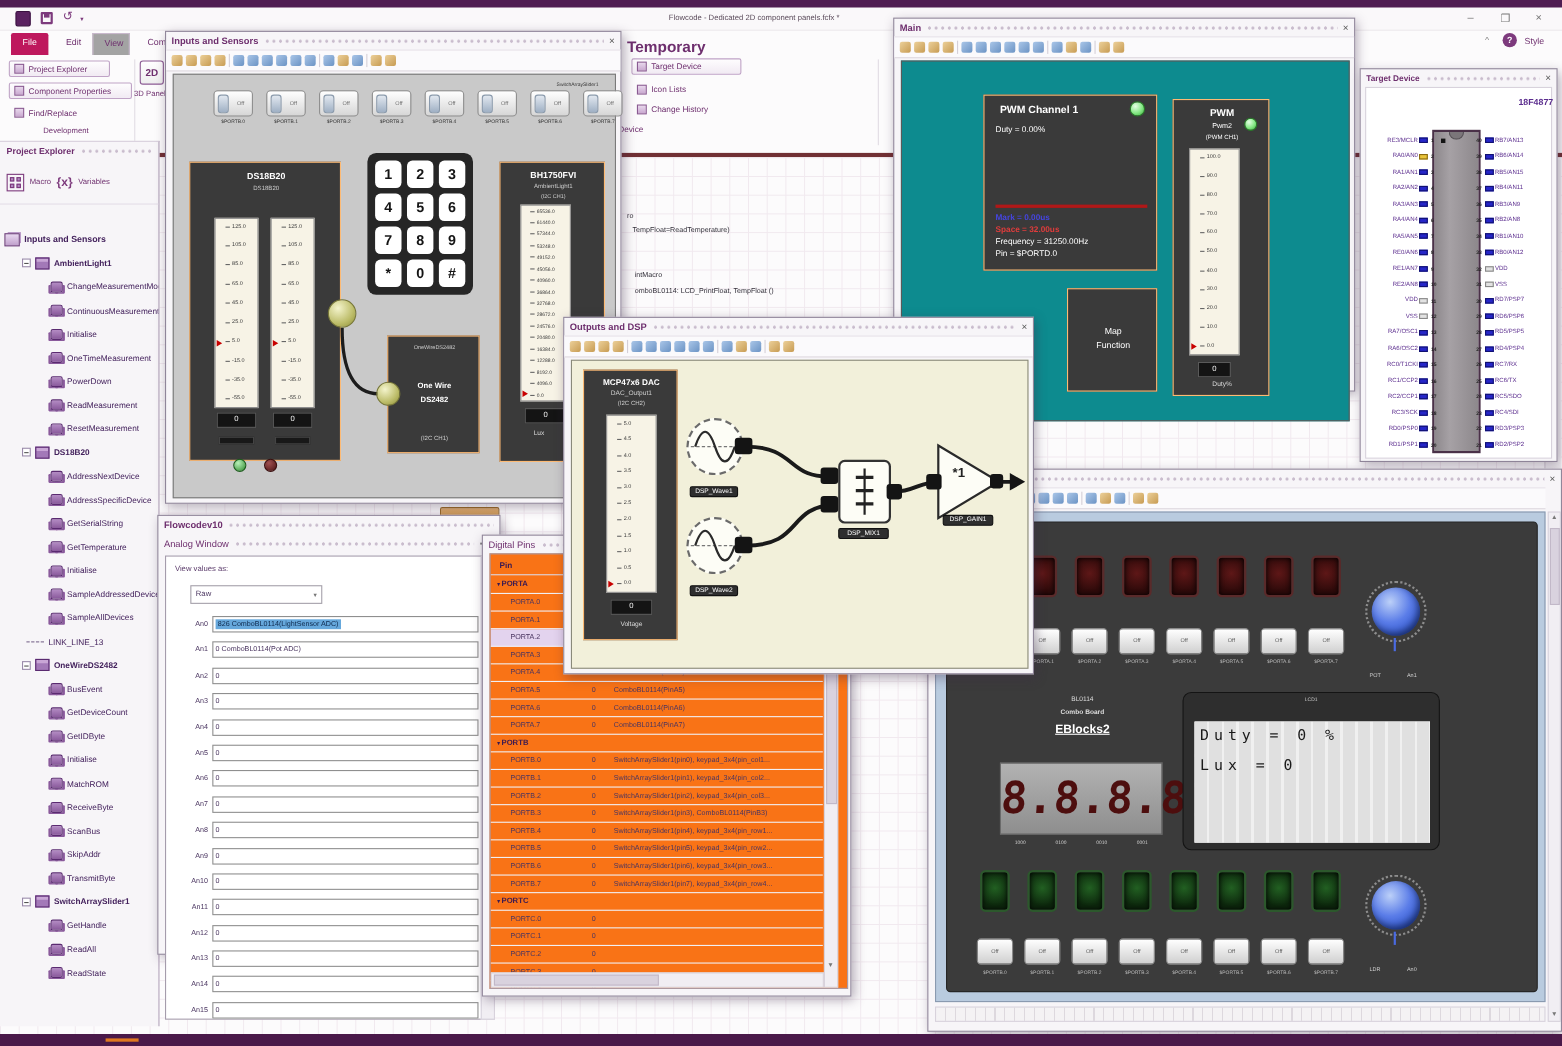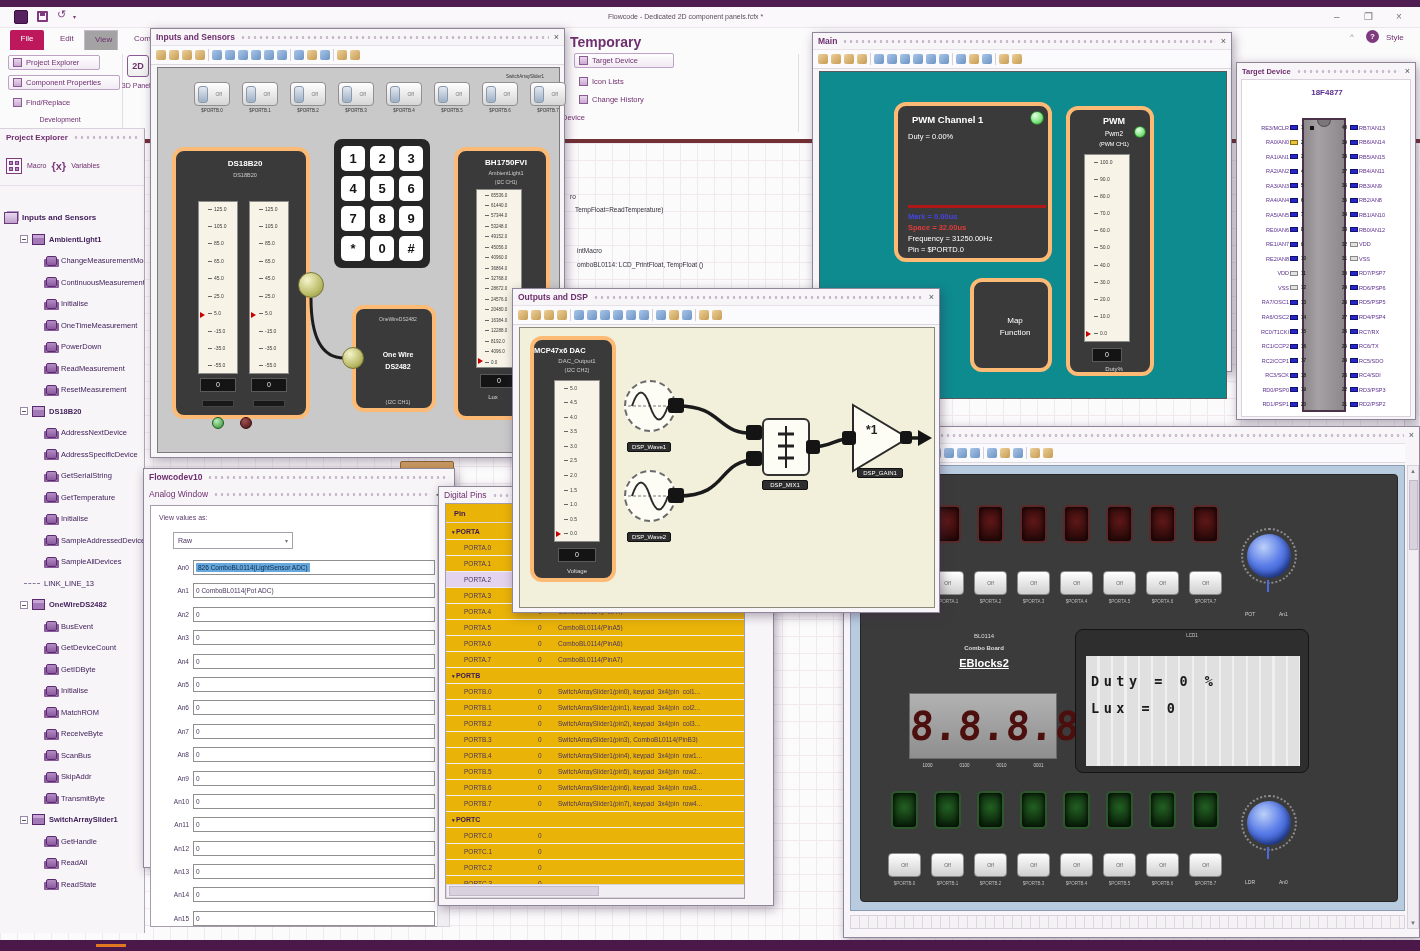--- a/index.html
+++ b/index.html
@@ -37,21 +37,21 @@
   .win{position:absolute;background:#f7f5f8;border:1px solid #90869a;box-shadow:2px 3px 10px rgba(60,40,70,.4)}
   .wt{position:absolute;left:0;top:0;right:0;height:16px;display:flex;align-items:center;gap:5px;padding:0 5px}
   .wt .t{color:#6e2f6e;font-size:8.5px;font-weight:bold;white-space:nowrap}
   .squig{flex:1;height:5px;background:radial-gradient(circle 1.3px at 3px 2.5px,#c9bccd 1.2px,transparent 1.6px);background-size:6px 5px;background-repeat:repeat-x}
   .xb{color:#555;font-size:9px;line-height:9px}
   .tbar{position:absolute;height:20px;display:flex;align-items:center;gap:3px;padding:0 5px;border-top:1px solid #e6e2e8;border-bottom:1px solid #ddd8de;background:#fbfafc;left:0;right:0}
   .tbar i{width:10px;height:10px;border-radius:2px;background:linear-gradient(135deg,#aac6e8,#6b93c4)}
   .tbar i:nth-of-type(-n+4),.tbar i:nth-of-type(14),.tbar i:nth-of-type(17),.tbar i:nth-of-type(18){background:linear-gradient(135deg,#ecd09a,#c79b52)}
   .tbar i:nth-of-type(5),.tbar i:nth-of-type(12),.tbar i:nth-of-type(16){width:1px;height:12px;background:#d4cfd8;border-radius:0}
   
-  .dkpanel{position:absolute;background:#3a3a3a;border:4px solid #fdba74;border-radius:12px;color:#fff}
+  .dkpanel{position:absolute;background:#3a3a3a;border:1px solid #fdba74;border-radius:0;color:#fff}
   .gauge{position:absolute;background:#f7f3e6;border:1px solid #8d8d8d;display:flex;flex-direction:column;justify-content:space-between;padding:4px 2px 4px 9px}
   .gauge .tick{display:flex;align-items:center;gap:2px;height:6px}
   .gauge .tick i{width:4px;height:1px;background:#666;flex:none}
   .gauge .tick span{font-size:5px;color:#3a3a3a;white-space:nowrap;line-height:5px}
   .gauge .mark{position:absolute;left:1px;width:0;height:0;border-top:3px solid transparent;border-bottom:3px solid transparent;border-left:5px solid #c80000}
   .vbox{position:absolute;background:#141414;border:1px solid #5a5a5a;color:#eee;font-size:7px;text-align:center;line-height:12px}
   .cap{position:absolute;font-size:6px;color:#ddd;text-align:center}
   .gled{position:absolute;border-radius:50%;background:radial-gradient(circle at 35% 30%,#e4ffe4,#84e884 55%,#3aa83a);border:1px solid #2a7a2a}
   .swcol{display:flex;flex-direction:column;align-items:center;width:36px}
   .sw{width:36px;height:24px;background:linear-gradient(#fff,#d6d6d6);border:1px solid #909090;border-radius:4px;position:relative}
@@ -131,21 +131,21 @@
   .knob .ring{position:absolute;inset:0;border-radius:50%;border:2px dotted #8d8d8d}
   .knob .capk{position:absolute;inset:6px;border-radius:50%;background:radial-gradient(circle at 38% 30%,#bcd0f8,#5b7de8 45%,#2f55cc 80%,#2343a8);box-shadow:inset -2px -3px 6px rgba(0,0,0,.45)}
   .knob .ptr{position:absolute;left:26px;bottom:-8px;width:2px;height:12px;background:#4a6ae0}
   .klab{position:absolute;font-size:5px;color:#cfcfcf}
   .sseg{position:absolute;background:linear-gradient(#b2b2b2,#8e8e8e);border:1px solid #6a6a6a;display:flex;align-items:center;justify-content:space-around}
   .dig{font-family:"DejaVu Sans Mono",monospace;font-size:40px;font-weight:bold;color:#4d0e0e;transform:skewX(-4deg);line-height:40px}
   .dlrow{position:absolute;display:flex}
   .dlrow span{width:37px;text-align:center;font-size:4.5px;color:#cfcfcf}
   .lcd{position:absolute;background:#2e2e2e;border:1px solid #141414;border-radius:8px}
   .lcdhdr{position:absolute;top:3px;left:0;right:0;text-align:center;font-size:4.5px;color:#cfcfcf}
-  .lcdscr{position:absolute;background:#ededed;background-image:repeating-linear-gradient(90deg,#e0e0e0 0 11px,#f0f0f0 11px 13.5px),repeating-linear-gradient(0deg,#e2e2e2 0 24px,#f0f0f0 24px 27px);font-family:"DejaVu Sans Mono",monospace;font-weight:bold;font-size:13.5px;color:#1a1a1a;padding:12px 5px}
+  .lcdscr{position:absolute;background:#ededed;background-image:repeating-linear-gradient(90deg,#e0e0e0 0 11px,#f0f0f0 11px 13.5px),repeating-linear-gradient(0deg,#e2e2e2 0 24px,#f0f0f0 24px 27px);font-family:"DejaVu Sans Mono",monospace;font-weight:normal;font-size:13.5px;color:#1a1a1a;padding:0 5px}
   .lline{height:27px;line-height:27px;letter-spacing:4.5px;white-space:pre}
   .bstrip{left:0;top:940px;width:1420px;height:11px;background:#4a1949}
   .redline{position:absolute;background:#b01818}
   .tinytxt{position:absolute;white-space:nowrap}
 </style>
 </head>
 <body>
 
 <div id="app">
 
@@ -471,21 +471,21 @@
 
         <div class="trow macro">
 
           <i class="ti macro"></i>
 
           <span>ReadState</span>
         </div>
       </div>
   </div>
 
-  <div class="win" style="left:812px;top:32px;width:420px;height:340px">
+  <div class="win" style="left:812px;top:16px;width:420px;height:340px">
     <div class="wt">
         <span class="t">Main</span>
         <div class="squig"></div>
         <span class="xb">×</span>
       </div>
     <div class="tbar" style="top:16px">
         <i class="ic"></i>
         <i class="ic"></i>
         <i class="ic"></i>
         <i class="ic"></i>
@@ -578,21 +578,21 @@
     </div>
   </div>
 
   <div class="win" style="left:1236px;top:62px;width:180px;height:358px">
     <div class="wt">
         <span class="t" style="font-size:7.5px">Target Device</span>
         <div class="squig"></div>
         <span class="xb">×</span>
       </div>
     <div class="abs" style="left:4px;top:16px;width:170px;height:338px;background:#fff;border:1px solid #d8d2dc">
-      <div class="tinytxt" style="left:0;top:8px;width:170px;text-align:center;font-size:8px;font-weight:bold;color:#5b2d8e">18F4877</div>
+      <div class="tinytxt" style="left:0;top:8px;width:170px;text-align:right;font-size:8px;font-weight:bold;color:#5b2d8e">18F4877</div>
       <div class="chip" style="left:60px;top:38px;width:44px;height:294px"></div>
       <div class="pincol L" style="left:2px;top:44px;width:66px;height:284px">
 
       <div class="prow">
             <span class="plbl">RE3/MCLR</span>
             <i class="pad"></i>
             <b class="pnum">1</b>
           </div>
           <div class="prow">
             <span class="plbl">RA0/AN0</span>
@@ -1402,21 +1402,21 @@
         <i class="sthumb" style="left:1px;top:14px;width:10px;height:180px"></i>
       </div>
     </div>
   </div>
 
   <div class="win" style="left:438px;top:486px;width:336px;height:420px">
     <div class="wt">
         <span class="t" style="font-weight:normal">Digital Pins</span>
         <div class="squig"></div>
       </div>
-    <div class="abs" style="left:6px;top:16px;width:300px;height:396px;background:#eab308;border:1px solid #a59cac;overflow:hidden">
+    <div class="abs" style="left:6px;top:16px;width:326px;height:396px;background:#f97316;border:1px solid #a59cac;overflow:hidden">
       <div class="tinytxt" style="left:8px;top:5px;font-size:7.5px;font-weight:bold;color:#3a1a52">Pin</div>
       <div class="abs" style="left:0;top:18px;right:14px;border-top:1px solid #ddd6e0"></div>
       <div class="abs" style="left:0;top:20px;width:302px">
 
           <div class="drow grp">
             <span class="dpin">PORTA</span>
             <span class="dval"></span>
             <span class="ddesc"></span>
           </div>
 
@@ -1591,21 +1591,21 @@
         <i class="ic"></i>
         <i class="ic"></i>
         <i class="ic"></i>
         <i class="ic"></i>
         <i class="ic"></i>
         <i class="ic"></i>
       </div>
     <div class="abs" style="left:6px;top:38px;width:416px;height:281px;background:#f2f0da;border:1px solid #8a8a7a">
 
       <div class="dkpanel" style="left:10px;top:8px;width:86px;height:246px">
-        <div class="tinytxt" style="left:0;top:6px;width:86px;text-align:left;font-size:7.5px;font-weight:bold">MCP47x6 DAC</div>
+        <div class="tinytxt" style="left:0;top:6px;width:86px;text-align:center;font-size:7.5px;font-weight:bold">MCP47x6 DAC</div>
         <div class="tinytxt" style="left:0;top:18px;width:86px;text-align:center;font-size:6px;color:#ccc">DAC_Output1</div>
         <div class="tinytxt" style="left:0;top:27px;width:86px;text-align:center;font-size:5.5px;color:#ccc">(I2C CH2)</div>
         <div class="gauge" style="left:20px;top:40px;width:46px;height:162px">
 
           <b class="mark" style="bottom:4px"></b>
         <div class="tick">
               <i></i>
               <span>5.0</span>
             </div>
             <div class="tick">

